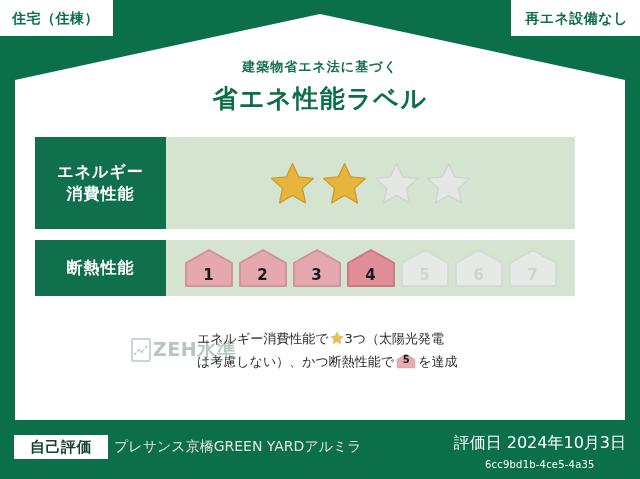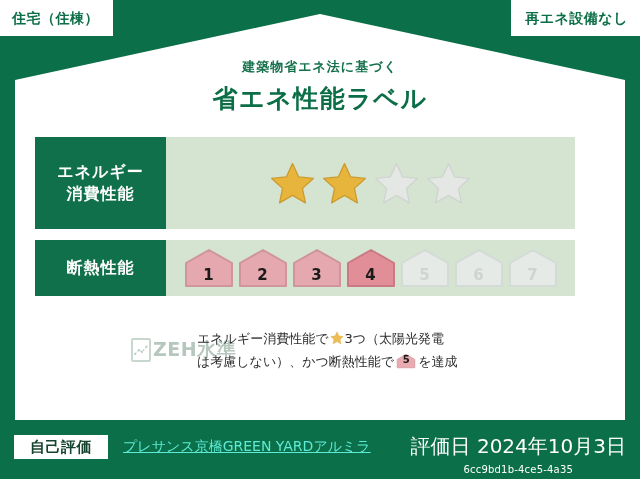--- a/index.html
+++ b/index.html
@@ -232,35 +232,34 @@
   .self-eval-badge {
     background: #ffffff;
     color: #14432f;
     font-weight: bold;
     font-size: 15px;
     padding: 3px 16px;
     letter-spacing: 0.5px;
     line-height: 1.2;
   }
   .property-name {
-    color: #5eead4;
+    color: #e5e5e5;
     font-size: 14px;
-    margin-left: 15px;
-    white-space: nowrap;
-    text-decoration: underline;
+    margin-left: 6px;
+    white-space: nowrap;
   }
   .footer-right {
     position: absolute;
     right: 14px;
     top: 13px;
     text-align: center;
     color: #ffffff;
   }
   .eval-date {
-    font-size: 20px;
+    font-size: 16px;
     line-height: 1.3;
     white-space: nowrap;
   }
   .eval-id {
     font-size: 10px;
     line-height: 1.4;
     margin-top: 4px;
     letter-spacing: 0.2px;
     white-space: nowrap;
   }

